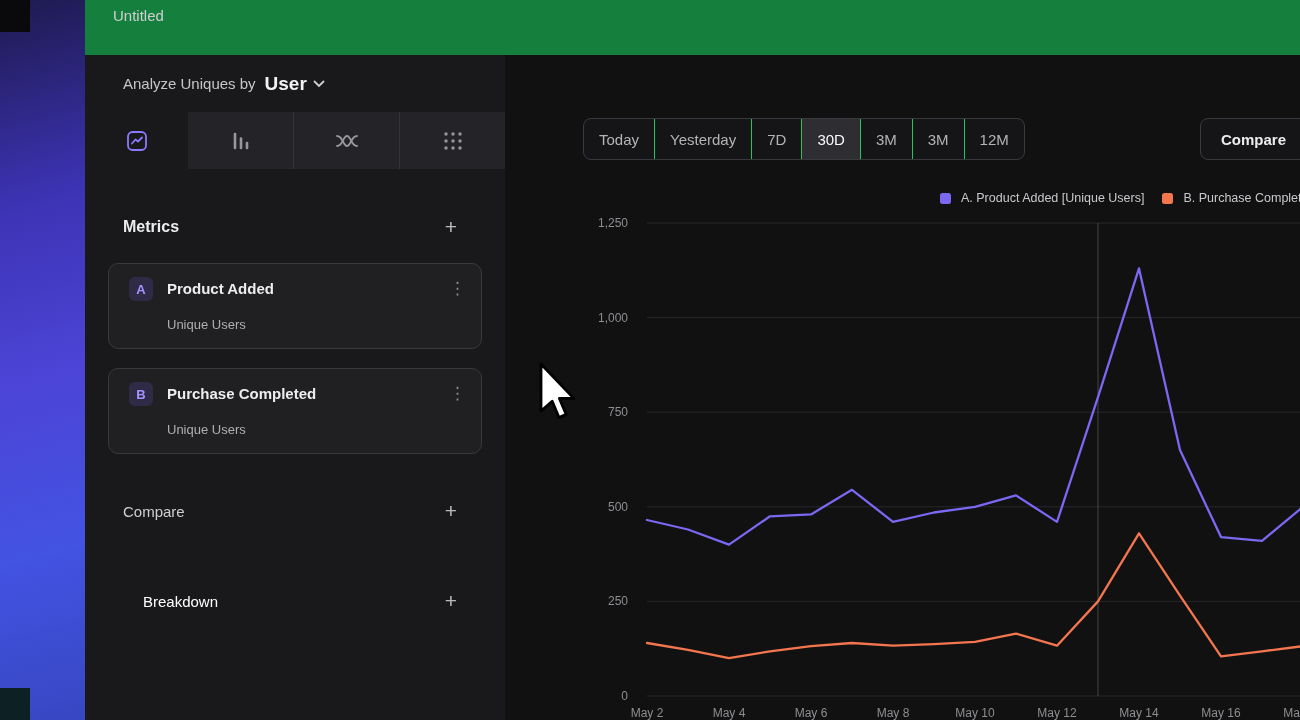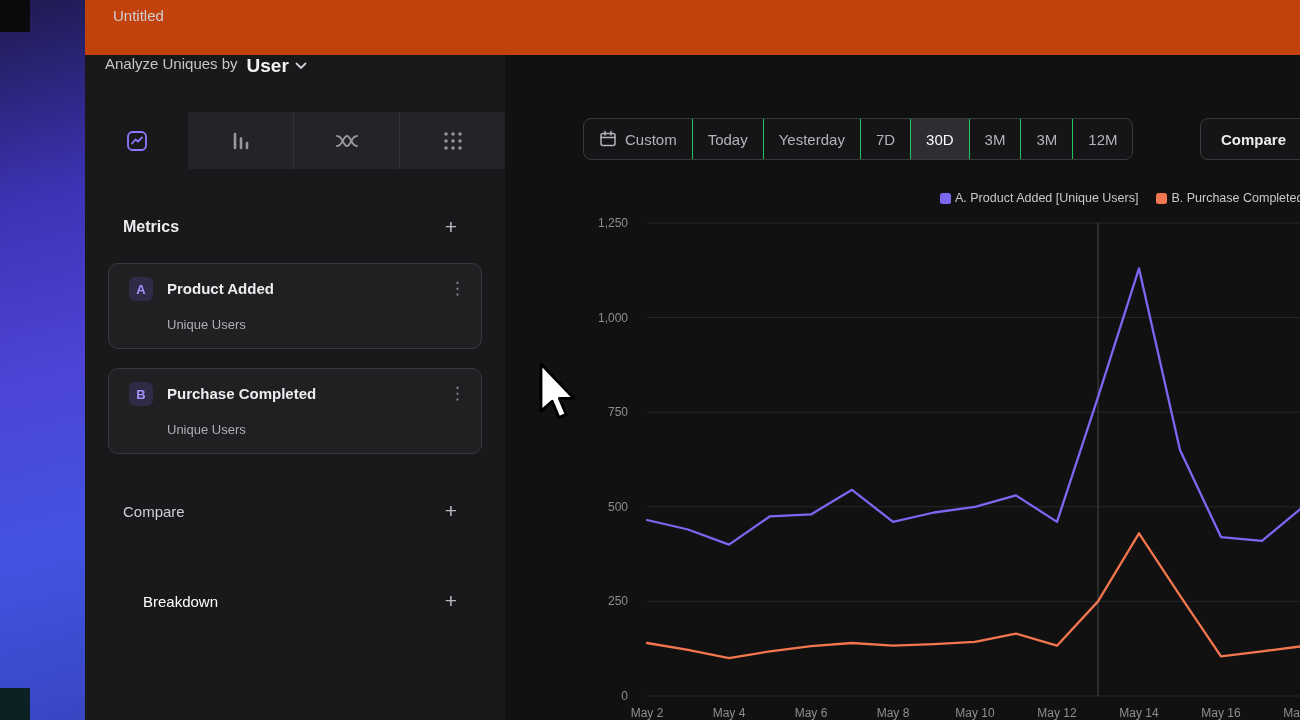--- a/index.html
+++ b/index.html
@@ -6,26 +6,26 @@
   body { width:1300px; height:720px; background:#111112; font-family:"Liberation Sans", sans-serif; }
   .page { position:relative; width:1300px; height:720px; overflow:hidden; }
 
   
   .bg-strip { position:absolute; left:0; top:0; width:85px; height:720px;
     background:linear-gradient(165deg,#1e1a4e 0%,#3c33b4 28%,#4c44d6 52%,#4353e2 76%,#3747c2 100%); }
   .bg-corner-top { position:absolute; left:0; top:0; width:30px; height:32px; background:#0a0a0c; }
   .bg-corner-bottom { position:absolute; left:0; bottom:0; width:30px; height:32px; background:#0d2024; }
 
   
-  .topbar { position:absolute; left:85px; top:0; width:1215px; height:55px; background:#c2410c; border-bottom:1px solid #232326; }
+  .topbar { position:absolute; left:85px; top:0; width:1215px; height:55px; background:#15803d; border-bottom:1px solid #232326; }
   .doc-title { position:absolute; left:28px; top:7px; font-size:15px; color:#cfcfd2; cursor:text; }
 
   
   .sidebar { position:absolute; left:85px; top:55px; width:420px; height:665px; background:#19191b; border-right:1px solid #0a0a0b; }
-  .analyze-row { position:absolute; left:0; top:0; width:100%; height:57px; display:flex; align-items:flex-start; padding-left:20px; gap:9px; box-sizing:border-box; }
+  .analyze-row { position:absolute; left:0; top:0; width:100%; height:57px; display:flex; align-items:center; padding-left:38px; gap:9px; box-sizing:border-box; }
   .analyze-label { font-size:15px; color:#c6c6c9; }
   .user-dropdown { display:flex; align-items:center; gap:6px; cursor:pointer; }
   .user-dropdown .val { font-size:19px; font-weight:700; color:#f2f2f4; }
 
   .tabs-row { position:absolute; left:0; top:57px; width:100%; height:57px; display:flex; }
   .tab { display:flex; align-items:center; justify-content:center; cursor:pointer; }
   .tab-active { width:103px; background:#19191b; }
   .tabs-inactive { flex:1; background:#242428; display:flex; }
   .tabs-inactive .tab { flex:1; }
   .tabs-inactive .tab + .tab { border-left:1px solid #333338; }
@@ -48,21 +48,21 @@
 
   
   .chart-area { position:absolute; left:505px; top:55px; width:795px; height:665px; background:#111112; }
   .range-toolbar { position:absolute; left:78px; top:63px; height:40px; display:flex; align-items:stretch; border:1px solid #3a3a3e; border-radius:8px; overflow:hidden; background:#151517; }
   .range-btn { display:flex; align-items:center; gap:8px; padding:0 15px; font-size:15px; color:#b4b4b8; cursor:pointer; white-space:nowrap; }
   .range-btn + .range-btn { border-left:1px solid #22c55e; }
   .range-btn.active { background:#2e2e32; color:#fafafa; }
   .compare-btn { position:absolute; left:695px; top:63px; height:40px; padding:0 20px; border:1px solid #3a3a3e; border-radius:8px; display:flex; align-items:center; font-size:15px; font-weight:600; color:#ececef; background:#151517; cursor:pointer; white-space:nowrap; }
 
   .legend { position:absolute; left:435px; top:136px; display:flex; gap:18px; white-space:nowrap; }
-  .legend-item { display:flex; align-items:center; gap:4px; cursor:pointer;text-align:center; }
+  .legend-item { display:flex; align-items:center; gap:10px; cursor:pointer;text-align:center; }
   .legend-swatch { width:11px; height:11px; border-radius:2.5px; display:inline-block; }
   .legend-label { font-size:12.5px; color:#c9c9cd; }
 
   .chart-svg { position:absolute; left:0; top:125px; overflow:visible; }
   svg text { font-family:"Liberation Sans", sans-serif; }
 
   .cursor { position:absolute; left:537px; top:362px; pointer-events:none; }
 </style>
 </head>
 <body>
@@ -153,29 +153,20 @@
 
     <div class="section-header sh-breakdown">
       <span class="section-title sub dim">Breakdown</span>
       <span class="plus-btn">+</span>
     </div>
 
   </div>
 
   <div class="chart-area">
     <div class="range-toolbar">
-        <div class="range-btn">
-          <svg width="18" height="18" viewBox="0 0 18 18" fill="none" stroke="#b4b4b8" stroke-width="1.5" stroke-linecap="round">
-            <rect x="2" y="3.5" width="14" height="12" rx="2"></rect>
-            <line x1="2" y1="7.5" x2="16" y2="7.5"></line>
-            <line x1="6" y1="1.5" x2="6" y2="5"></line>
-            <line x1="12" y1="1.5" x2="12" y2="5"></line>
-          </svg>
-          <span>Custom</span>
-        </div>
         <div class="range-btn">
           <span>Today</span>
         </div>
         <div class="range-btn">
           <span>Yesterday</span>
         </div>
         <div class="range-btn">
           <span>7D</span>
         </div>
         <div class="range-btn active">

